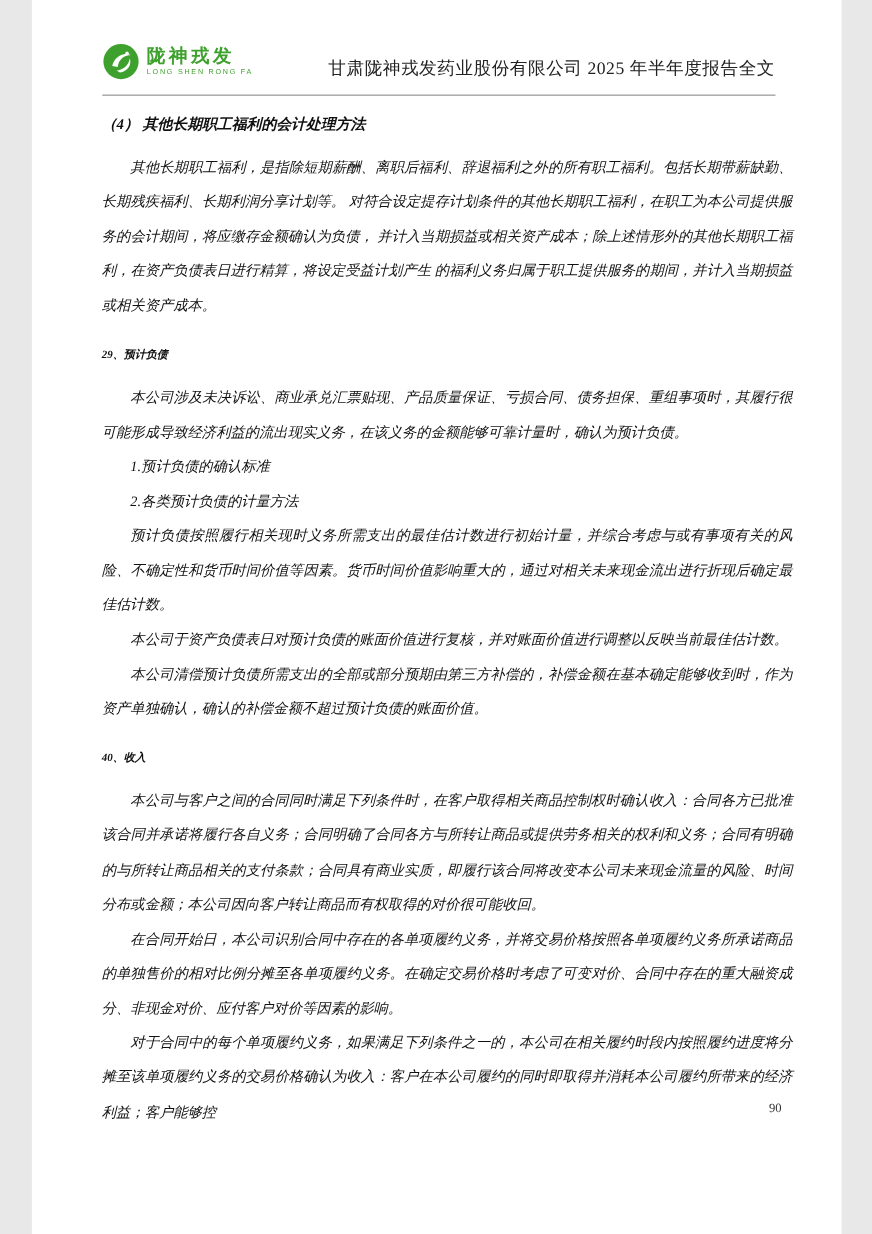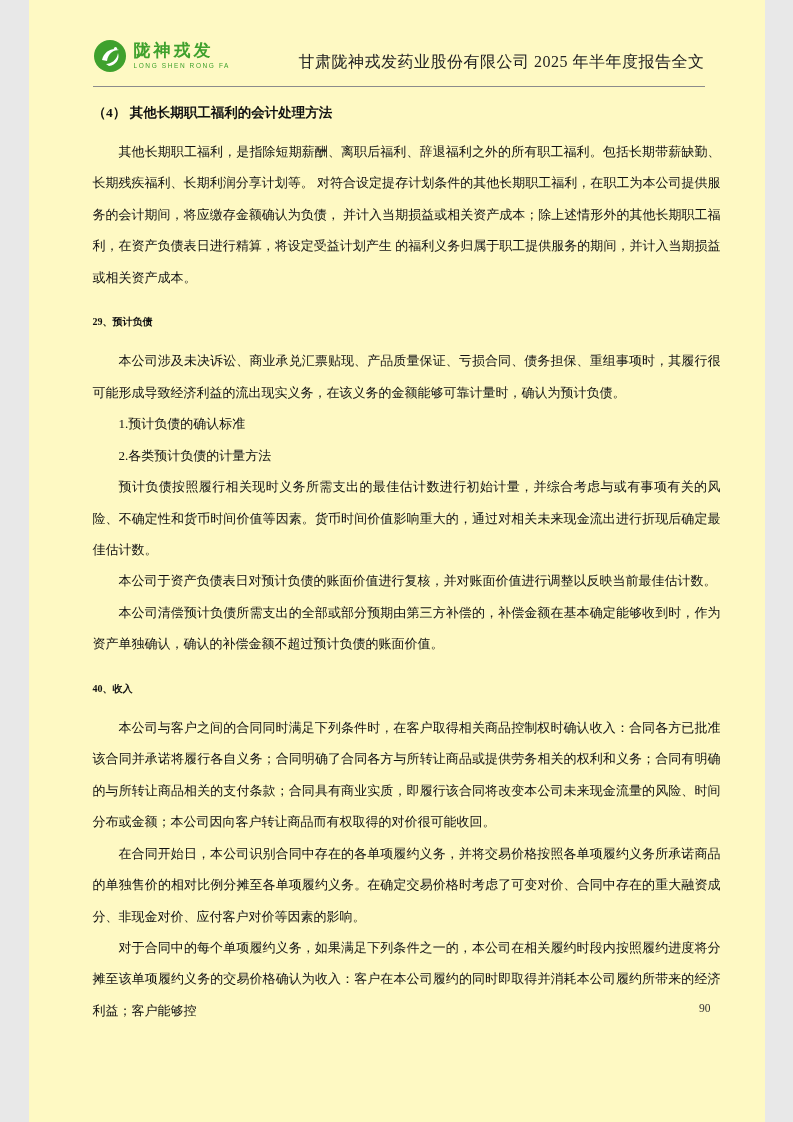--- a/index.html
+++ b/index.html
@@ -1,20 +1,20 @@
 <!DOCTYPE html>
 <html><head>
 <meta charset="utf-8">
 <style>
   html,body { margin:0; padding:0; background:#e8e8e8; }
   .page {
     position:relative;
     width:736px; height:1122px;
     margin:0 auto;
-    background:#fef9c3;
+    background:#ffffff;
     font-family:"Liberation Serif","DejaVu Serif",serif;
     color:#111;
     overflow:hidden;
     box-sizing:border-box;
   }
 
   
   .header {
     position:absolute; top:38px; left:64px; right:60px;
     display:flex; align-items:center; justify-content:space-between;
@@ -36,20 +36,21 @@
   }
   .header-rule {
     position:absolute; top:86px; left:64px; right:60px;
     border-top:1px solid #8c8c8c; height:0;
   }
 
   
   .doc-body {
     position:absolute; top:92px; left:64px; right:44px;
     font-size:13px;
+    font-style:italic;
   }
   .para {
     margin:0;
     text-indent:2em;
     text-align:justify;
     line-height:2.42;
     word-break:break-all;
   }
   .para.no-indent { text-indent:0; }
   .h3 {

